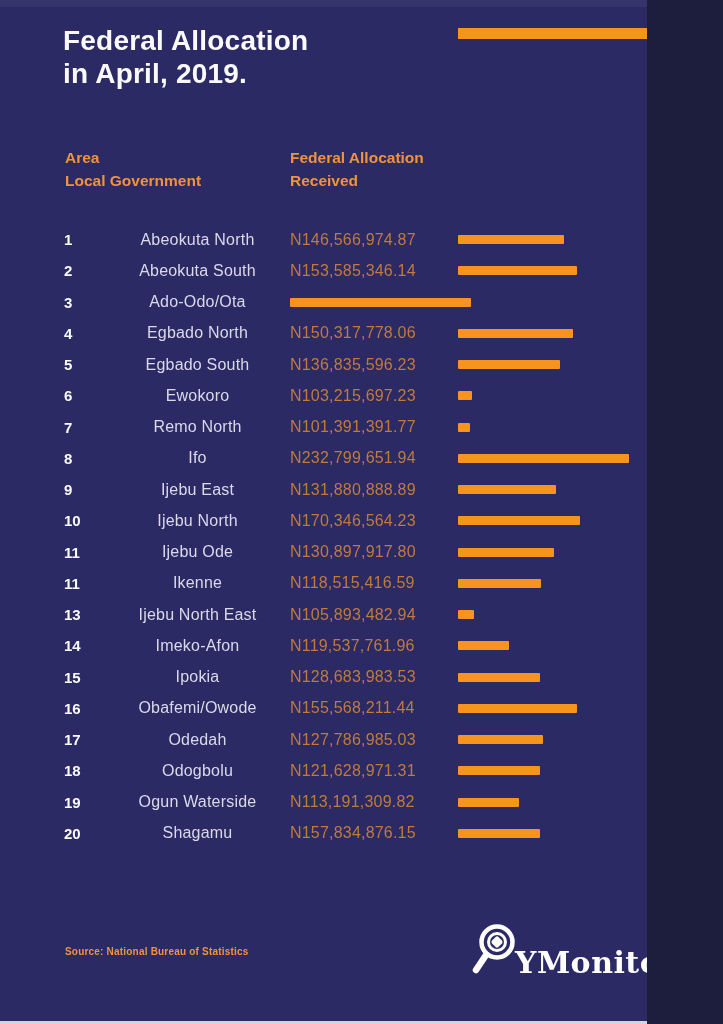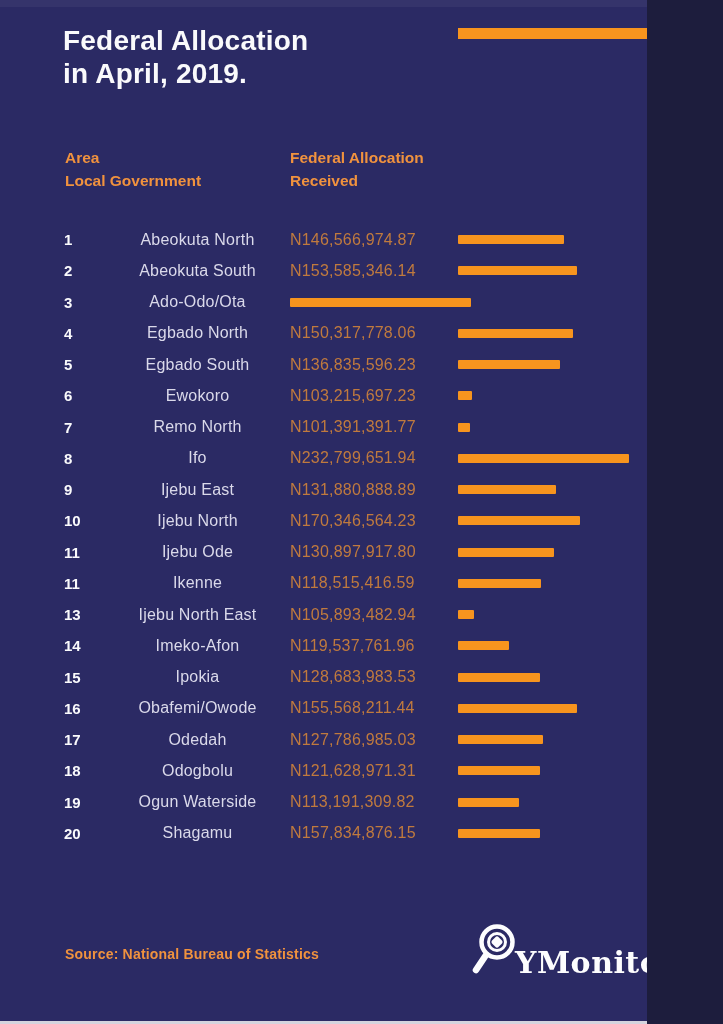--- a/index.html
+++ b/index.html
@@ -51,21 +51,21 @@
   }
   .amount{
     flex:0 0 168px;color:var(--amount-orange);font-weight:400;font-size:16px;
     letter-spacing:0.2px;
   }
   .bar{
     display:block;height:9px;background:var(--accent);border-radius:1px;
   }
   .source-note{
     position:absolute;left:65px;top:946px;
-    color:var(--header-orange);font-weight:700;font-size:14px;letter-spacing:0.2px;
+    color:var(--header-orange);font-weight:700;font-size:10px;letter-spacing:0.2px;
   }
   .logo{
     position:absolute;left:466px;top:918px;height:62px;
     display:flex;align-items:flex-end;
   }
   .logo-text{
     margin-left:-3px;
     color:#FDFDFE;font-family:"DejaVu Serif","Liberation Serif",serif;
     font-weight:700;font-size:30px;letter-spacing:0.5px;
   }

